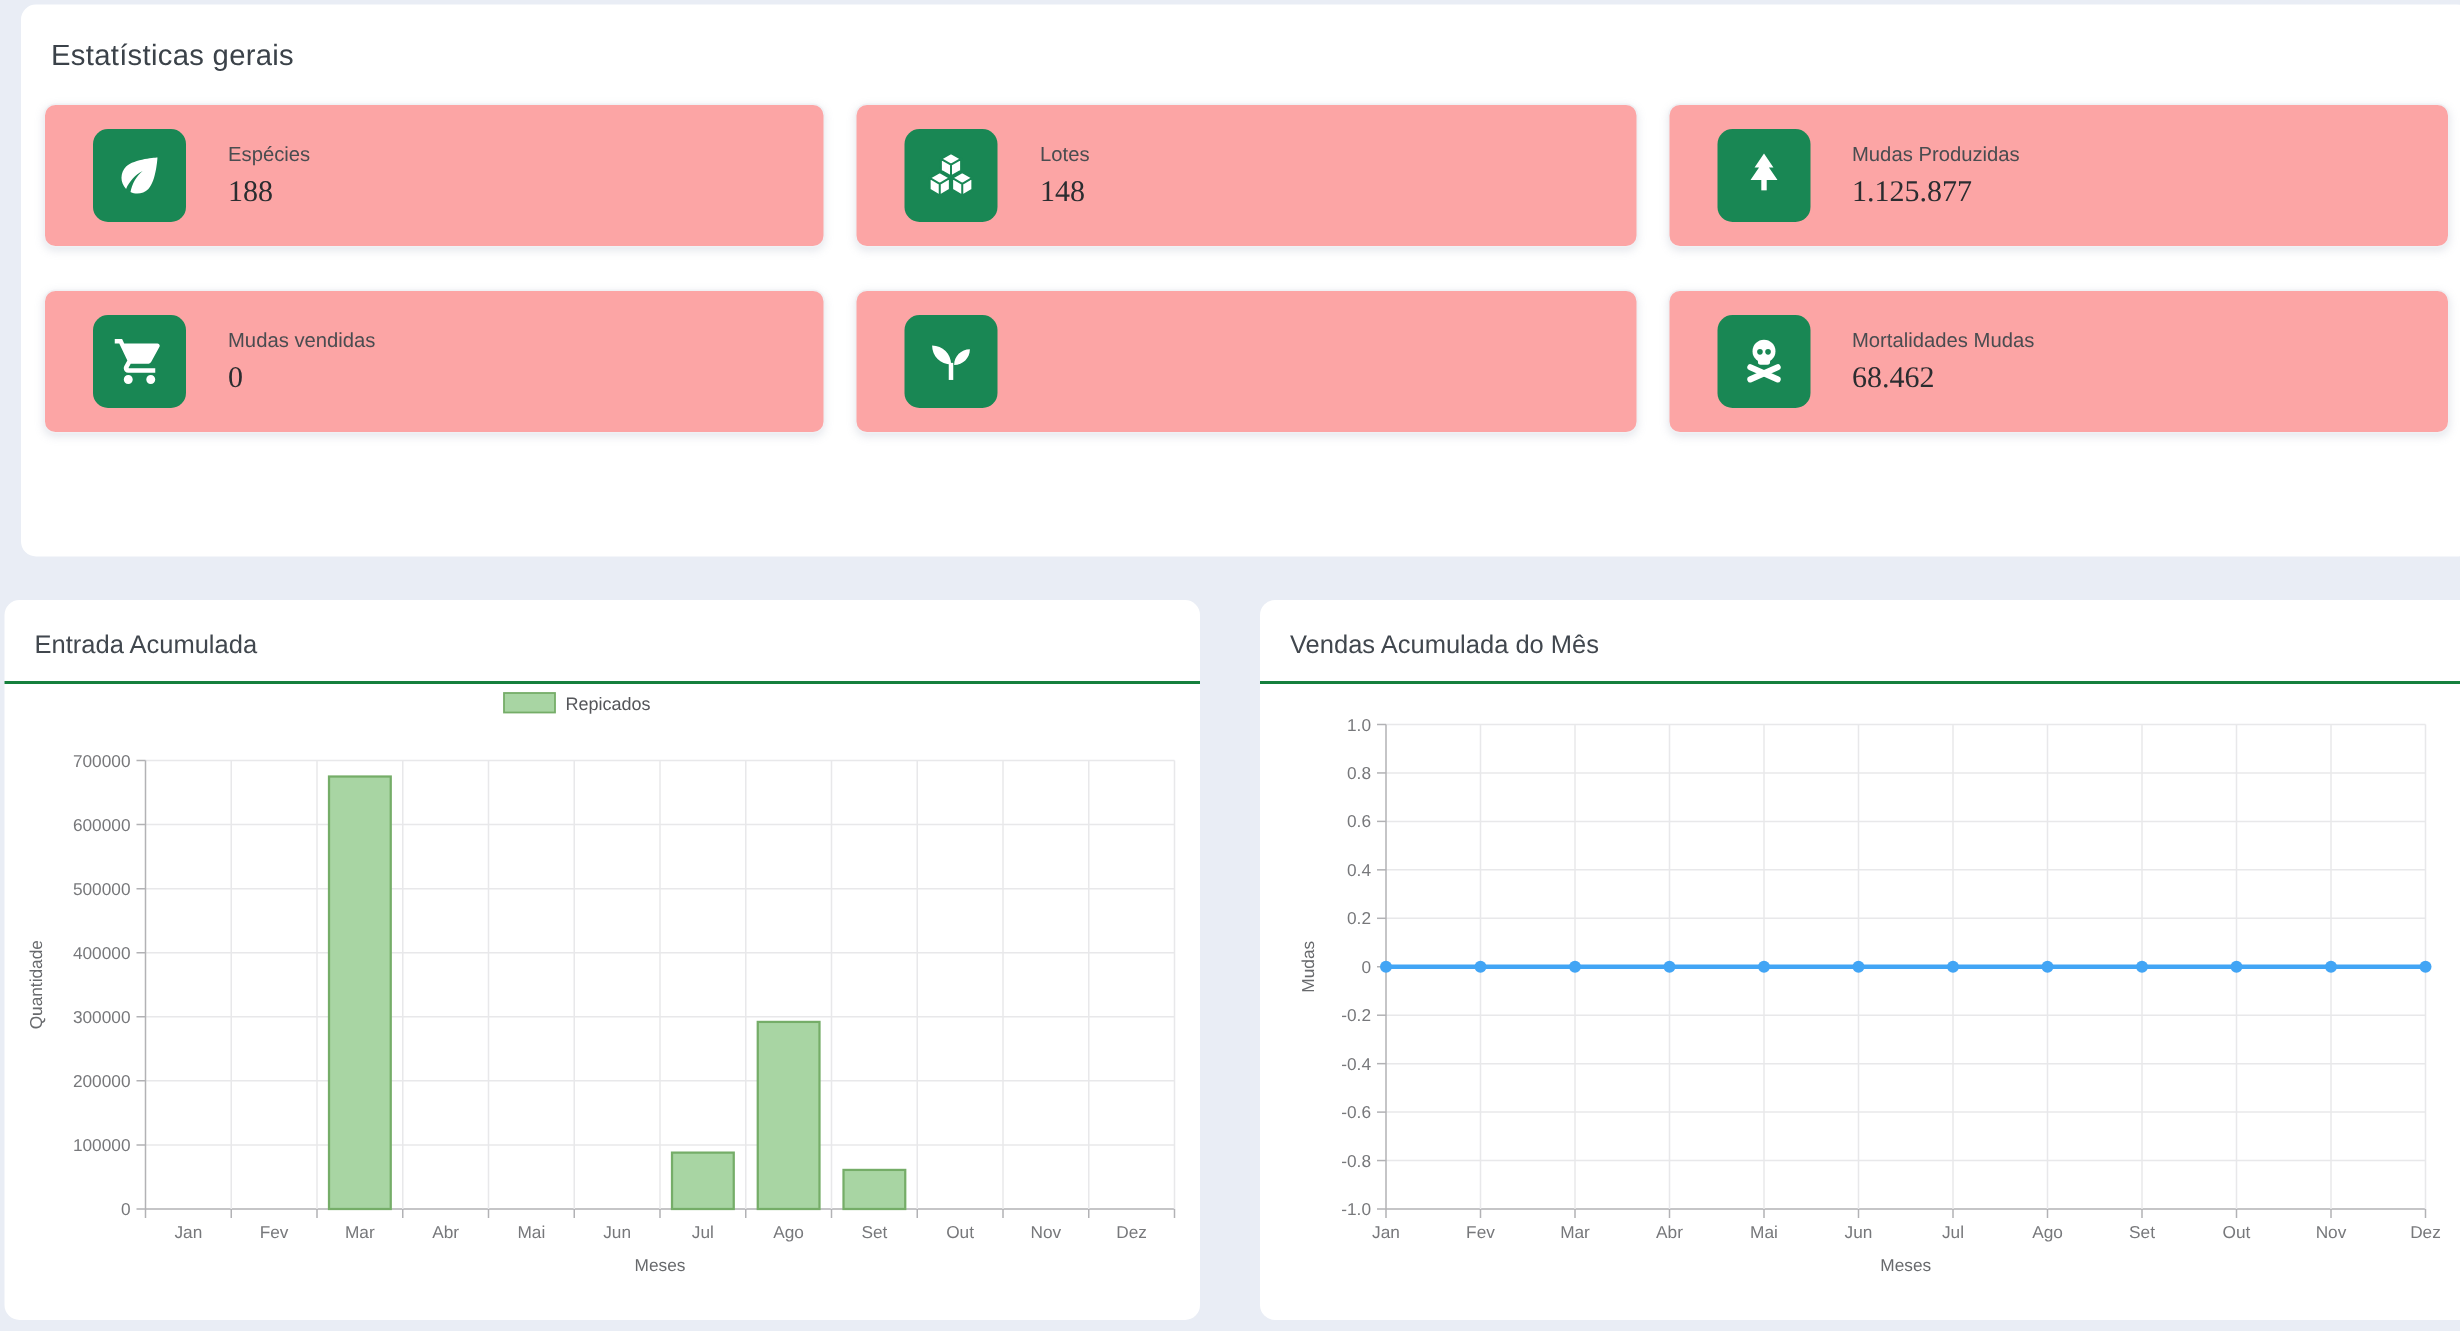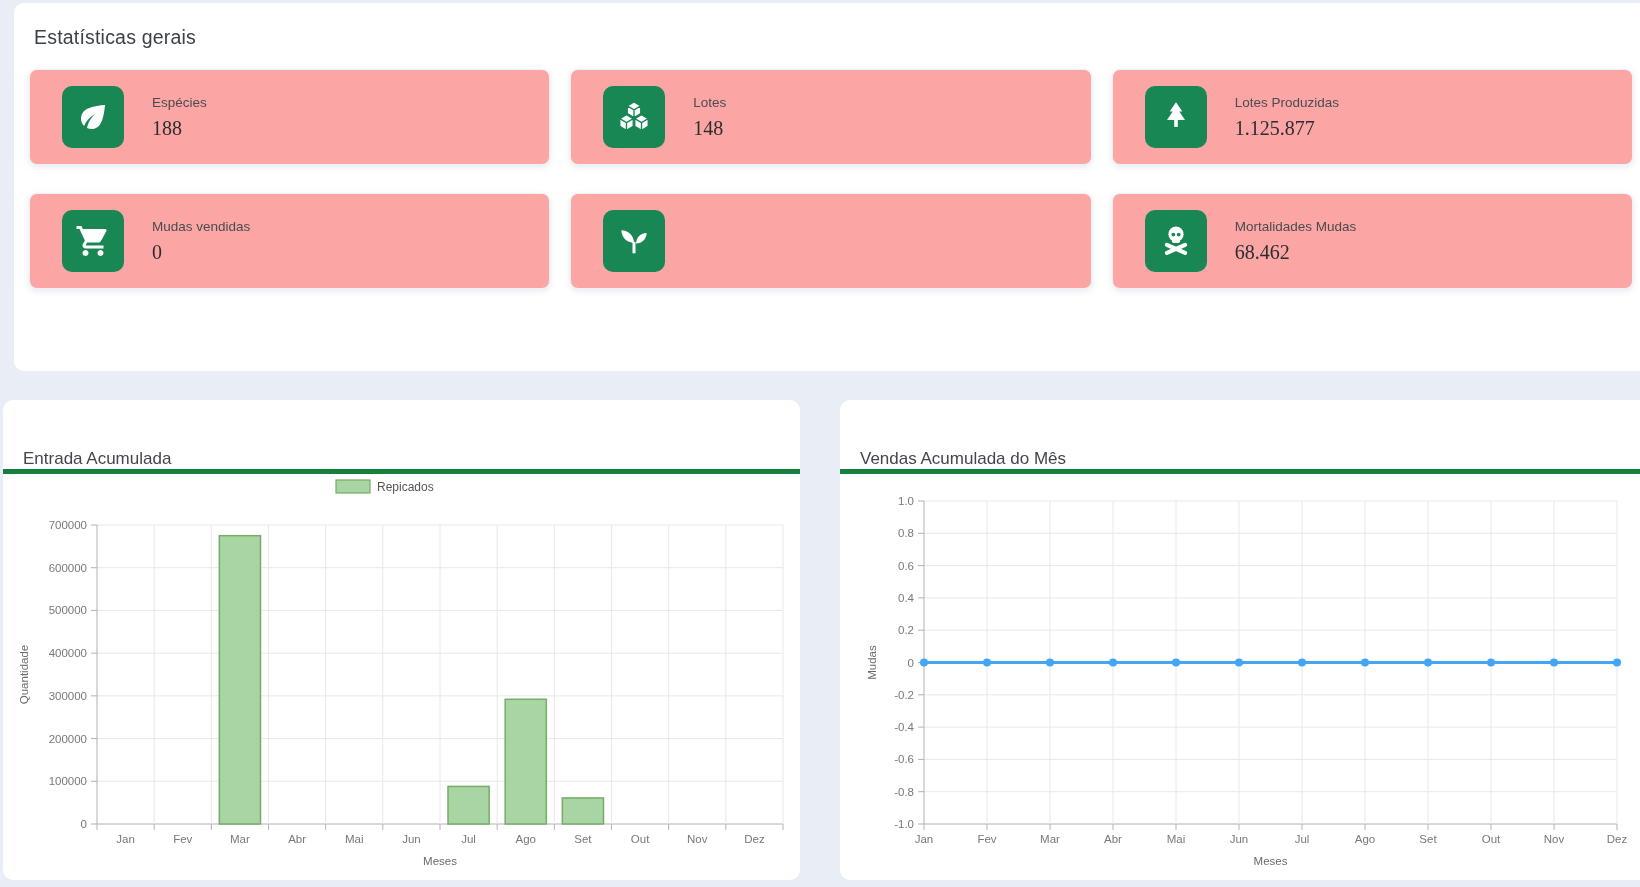--- a/index.html
+++ b/index.html
@@ -39,22 +39,22 @@
   .stat-label{font-size:13.5px;color:#4a4c50;}
   .stat-value{font-size:20px;color:#2b2d30;margin-top:7px;font-family:Liberation Serif, serif;}
   
   .panel{
     position:absolute;top:400px;background:#fff;border-radius:10px;height:480px;
     box-sizing:border-box;
   }
   .panel-left{left:3px;width:797px;}
   .panel-right{left:840px;width:812px;}
   .panel-header{
-    height:74px;display:flex;align-items:flex-end;padding:6px 20px 0 20px;
-    border-bottom:5px solid #15803d;box-sizing:border-box;
+    height:56px;display:flex;align-items:center;padding:6px 20px 0 20px;
+    border-bottom:2px solid #15803d;box-sizing:border-box;
   }
   .panel-title{font-size:17px;color:#41474e;}
   .chart-svg{display:block;}
   .chart-svg text.tk{font-size:11.5px;fill:#77787b;}
   .chart-svg text.ax{font-size:11.5px;fill:#686a6d;}
   .chart-svg text.lg{font-size:12px;fill:#55565a;}
 </style>
 </head>
 <body>
 
@@ -90,21 +90,21 @@
     </div>
 
     <div class="card">
       <div class="tile">
         <svg viewBox="0 0 24 24">
             <path d="M12 2.2 L16.2 8.4 H14.2 L18 14 H6 L9.8 8.4 H7.8 Z"></path>
             <rect x="10.8" y="14" width="2.4" height="4.6"></rect>
           </svg>
       </div>
       <div class="card-meta">
-        <div class="stat-label">Lotes Produzidas</div>
+        <div class="stat-label">Mudas Produzidas</div>
         <div class="stat-value">1.125.877</div>
       </div>
     </div>
 
     <div class="card">
       <div class="tile">
         <svg viewBox="0 0 24 24">
             <path d="M7 18c-1.1 0-1.99.9-1.99 2S5.9 22 7 22s2-.9 2-2-.9-2-2-2zM1 2v2h2l3.6 7.59-1.35 2.45c-.16.28-.25.61-.25.96 0 1.1.9 2 2 2h12v-2H7.42c-.14 0-.25-.11-.25-.25l.03-.12.9-1.63h7.45c.75 0 1.41-.41 1.75-1.03l3.58-6.49c.08-.14.12-.31.12-.48 0-.55-.45-1-1-1H5.21l-.94-2H1zm16 16c-1.1 0-1.99.9-1.99 2s.89 2 1.99 2 2-.9 2-2-.9-2-2-2z"></path>
           </svg>
       </div>

